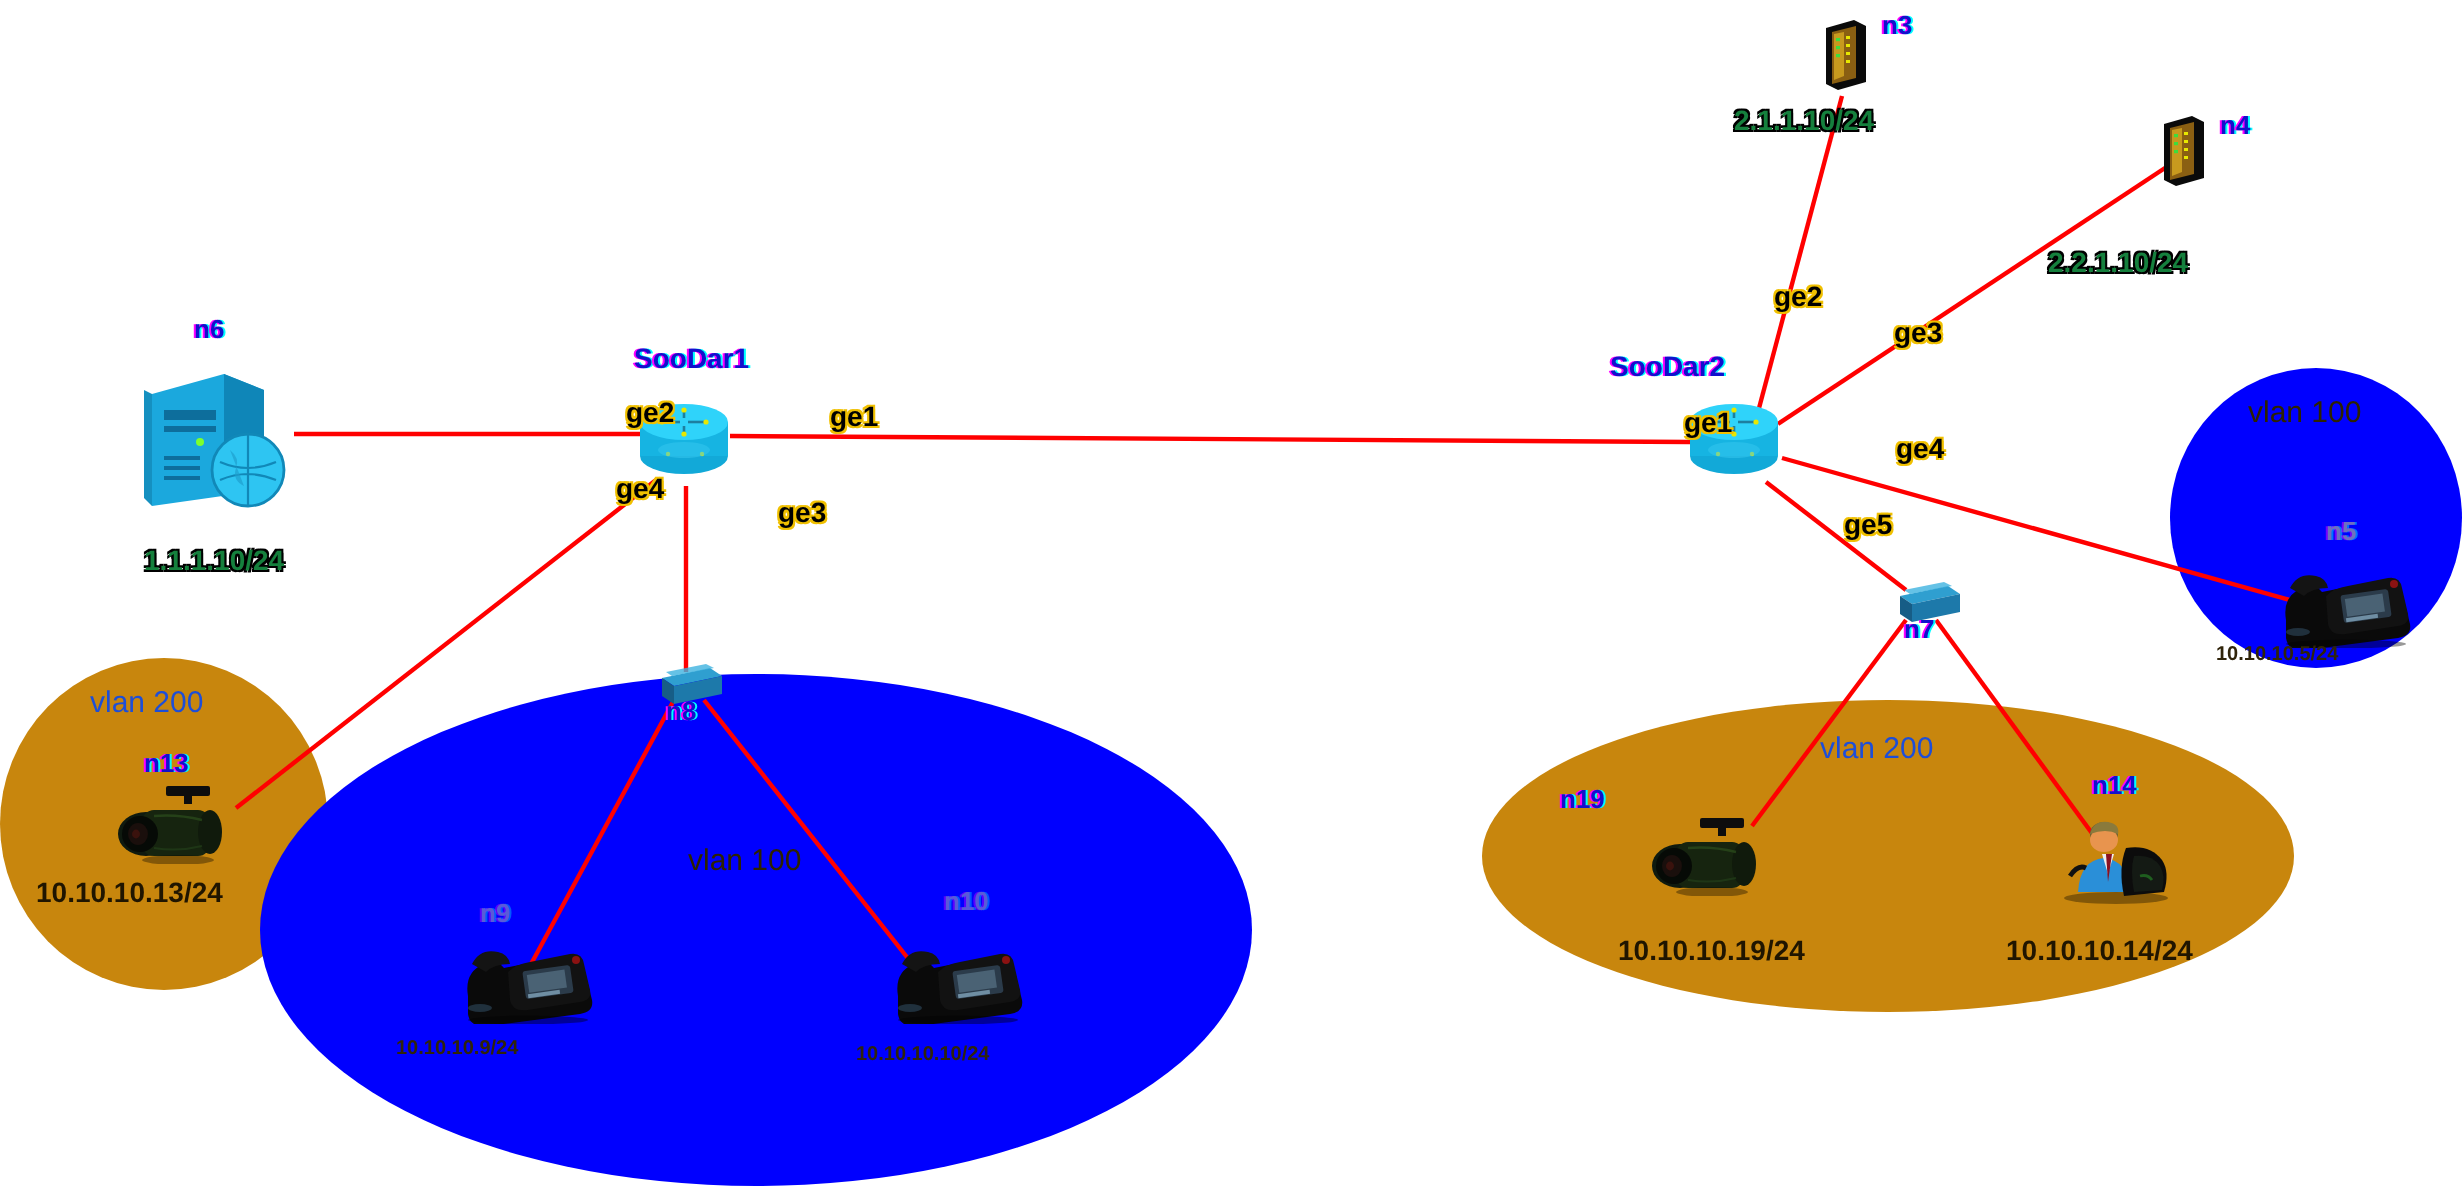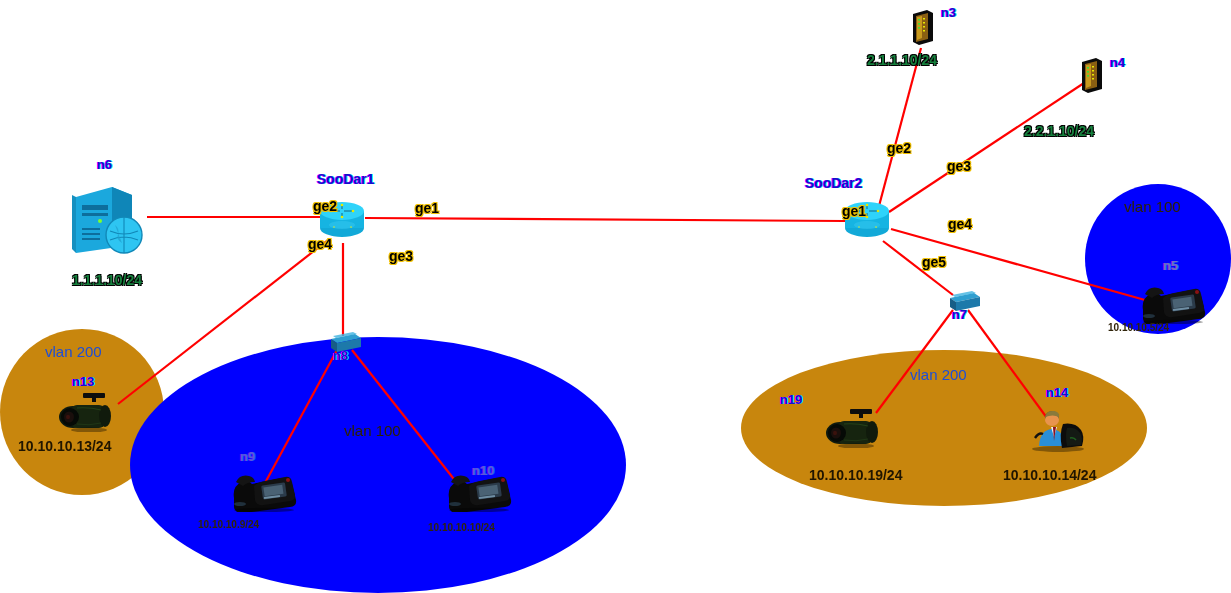--- a/index.html
+++ b/index.html
@@ -263,21 +263,21 @@
     <path d="M6 30 q-2 -12 8 -16 q6 -3 10 2 l30 -6 q8 -1 10 6 l4 16 q1 6 -6 7 l-46 6 q-9 1 -10 -6 z" fill="#0a0a0a"></path>
     <path d="M26 18 q4 -4 11 -5 l20 -4 q6 -1 7 5 l3 13 q1 5 -5 6 l-26 4 q-8 1 -9 -5 z" fill="#121212"></path>
     <rect x="34" y="16" width="24" height="14" rx="1.5" fill="#2b3b4a" transform="rotate(-8 46 23)"></rect>
     <rect x="36" y="18" width="19" height="9" fill="#4a6274" transform="rotate(-8 46 23)"></rect>
     <rect x="36" y="28" width="16" height="2" fill="#6f8ea3" transform="rotate(-8 44 29)"></rect>
     <path d="M8 14 q4 -8 13 -6 q5 1 6 6 q-8 0 -12 4 z" fill="#141414"></path>
     <ellipse cx="12" cy="36" rx="6" ry="2" fill="#20303c"></ellipse>
     <circle cx="60" cy="12" r="2" fill="#8b1212"></circle>
     <ellipse cx="36" cy="42" rx="30" ry="2.2" fill="#000" opacity=".4"></ellipse>
   </svg></div>
-      <div class="node-label lbl-node-id-faded-blue" style="left: 472px; top: 443px; margin-top: 20px;">n10</div>
+      <div class="node-label lbl-node-id-faded-blue" style="left: 472px; top: 443px;">n10</div>
       <div class="node-label lbl-ip-onblue" style="left: 428px; top: 522px;">10.10.10.10/24</div>
       <div class="node" style="left: 822px; top: 408px; width: 62px; height: 40px;"><svg width="62" height="40" viewBox="0 0 62 40">
     <rect x="28" y="1" width="22" height="5" rx="1" fill="#0d0d0d"></rect>
     <rect x="37" y="5" width="4" height="5" fill="#0d0d0d"></rect>
     <g>
       <ellipse cx="18" cy="25" rx="14" ry="11" fill="#0f1a0f"></ellipse>
       <rect x="16" y="13" width="34" height="23" rx="6" fill="#16240f"></rect>
       <ellipse cx="50" cy="24" rx="6" ry="11" fill="#101a0c"></ellipse>
       <ellipse cx="15" cy="25" rx="9" ry="9" fill="#060a06"></ellipse>
       <ellipse cx="14" cy="25" rx="5" ry="5.5" fill="#1a0f0c"></ellipse>

